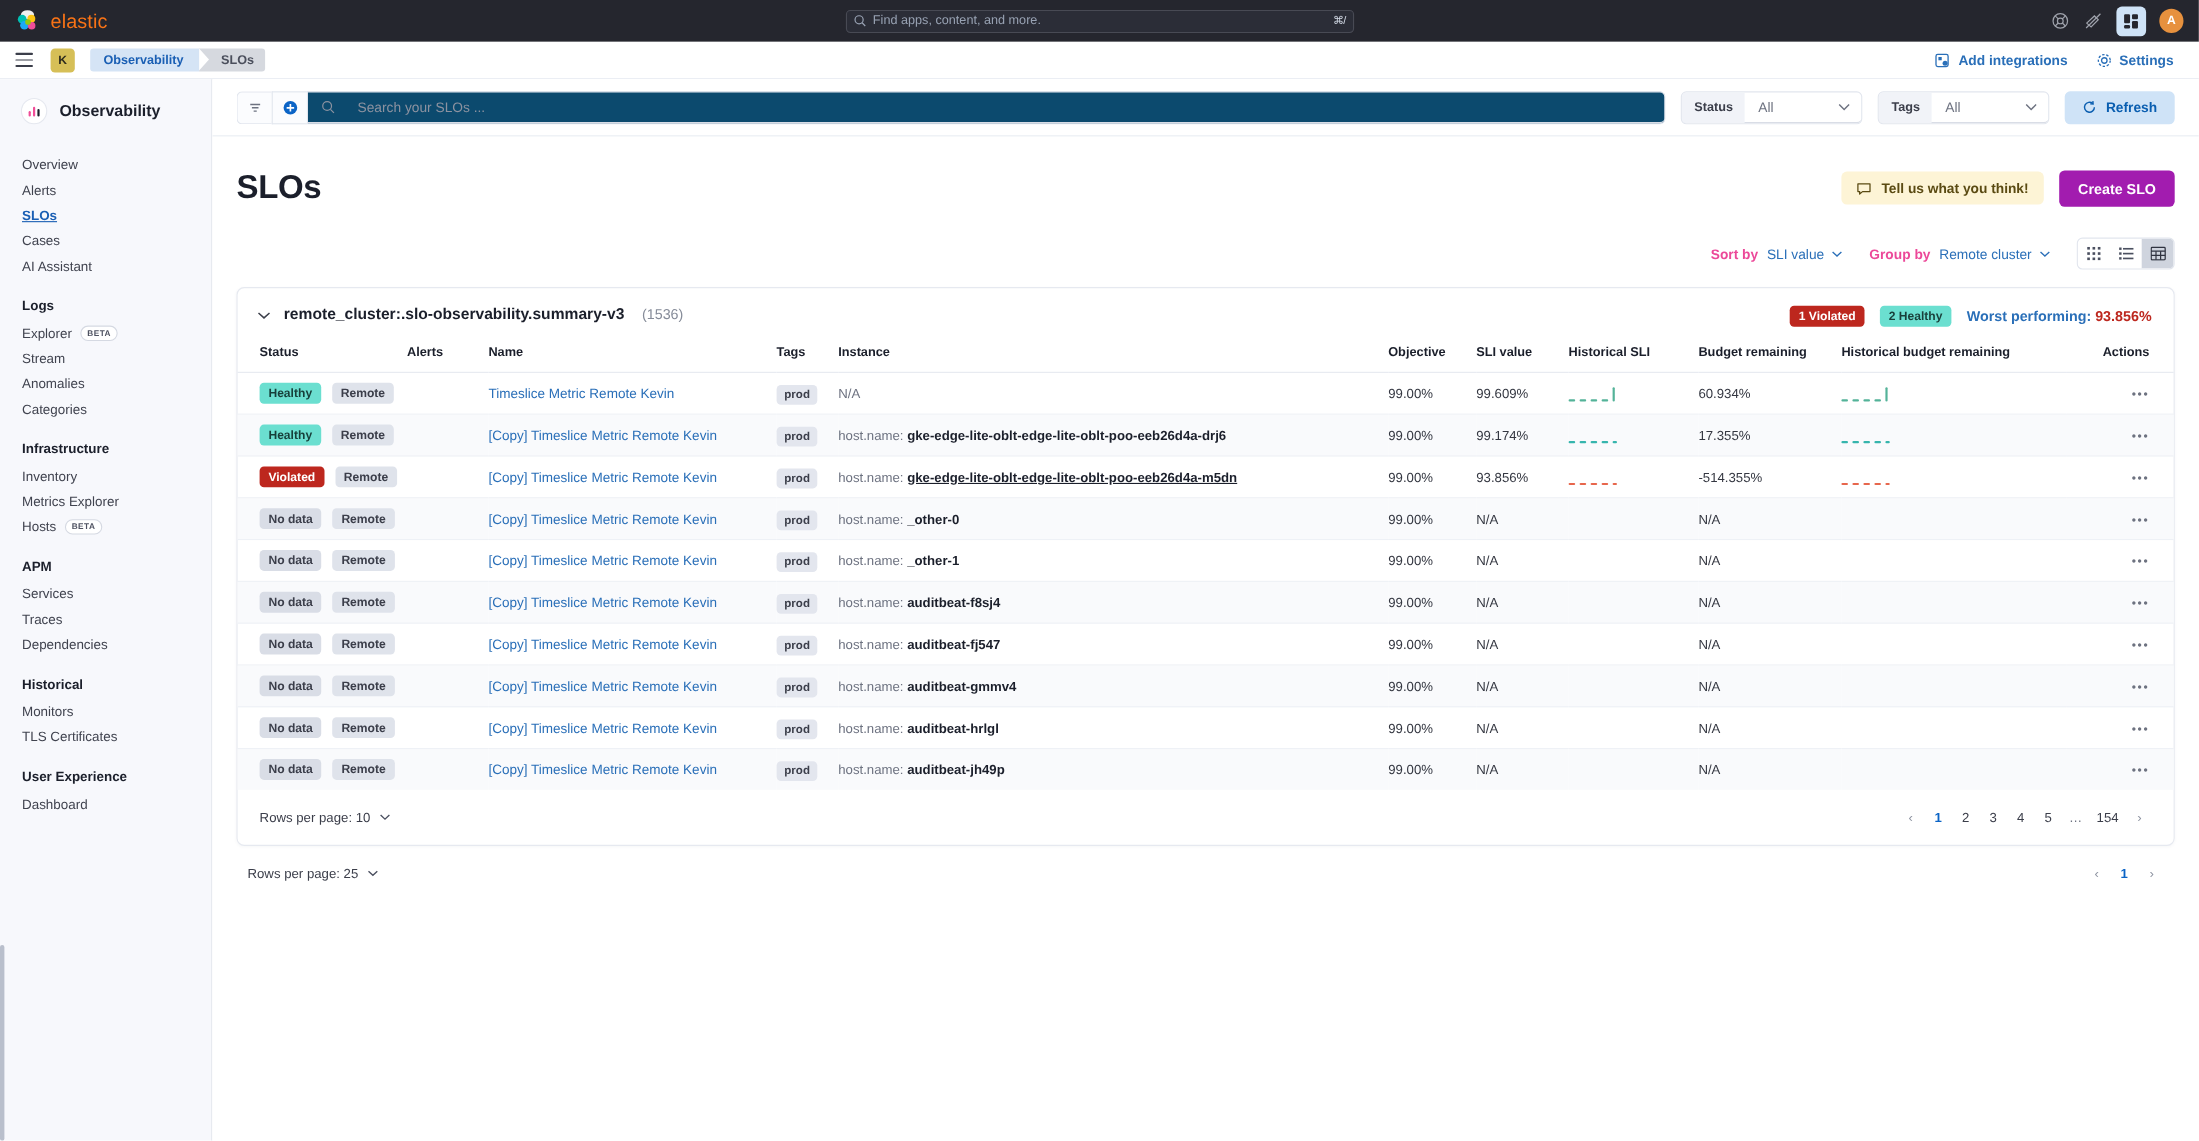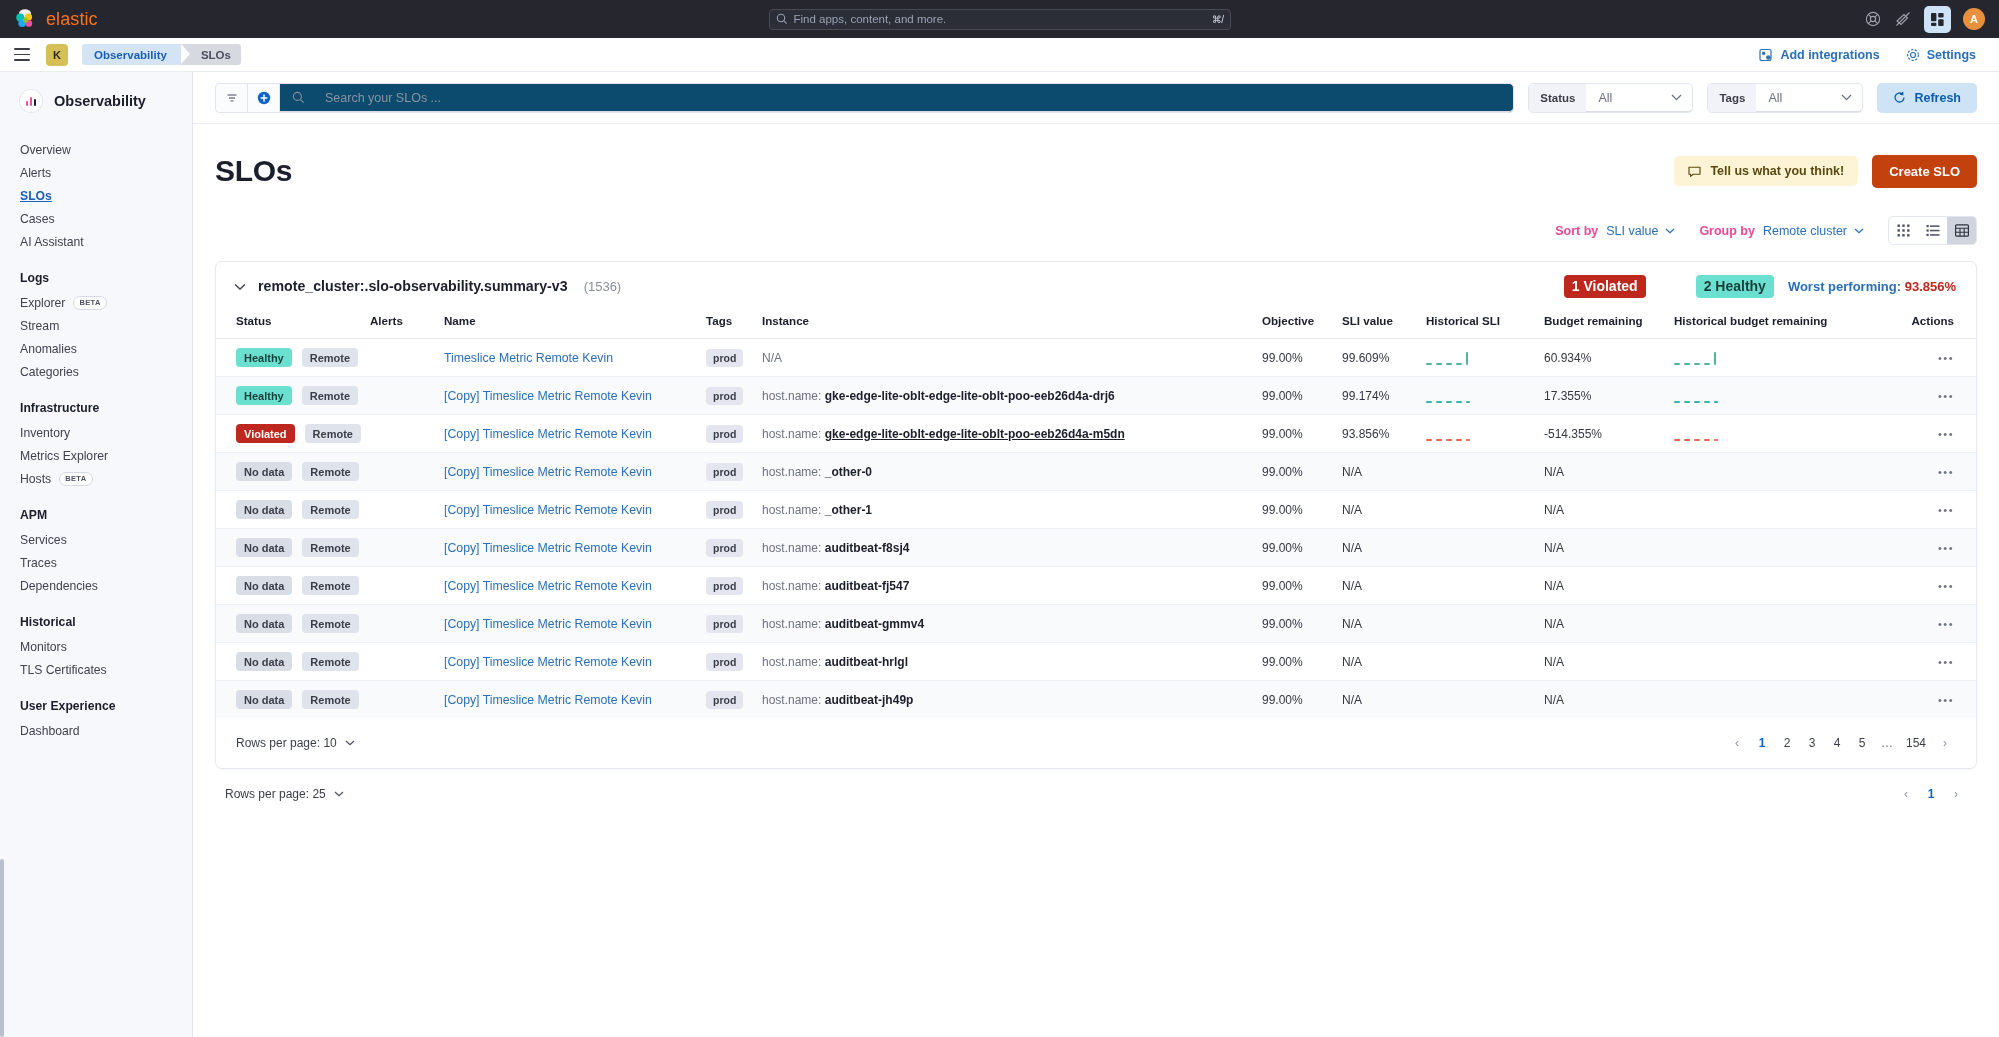--- a/index.html
+++ b/index.html
@@ -171,21 +171,21 @@
     padding: 30px 22px 0 22px;
   }
   .page-title { font-size: 30px; font-weight: bold; color: #1b1f2b; letter-spacing:-.3px; }
   .title-actions { display: flex; align-items: center; gap: 14px; }
   .feedback-btn {
     background: #fdf4d6; color: #5a4a12; border-radius: 5px;
     font-size: 12.5px; font-weight: bold; padding: 8px 14px;
     display: flex; align-items: center; gap: 9px; cursor: pointer;
   }
   .create-btn {
-    background: #c2410c; color: #fff; border-radius: 5px;
+    background: #a21caf; color: #fff; border-radius: 5px;
     font-size: 13px; font-weight: bold; padding: 9px 17px; cursor: pointer;
   }
 
   .sortrow {
     display: flex; align-items: center; justify-content: flex-end;
     gap: 24px; padding: 28px 22px 0 22px;
   }
   .sort-group { display:flex; align-items:center; gap:8px; font-size: 12.5px; }
   .sort-label { font-weight: bold; color: #ec4899; }
   .sort-value { color: #2a6fb8; font-weight: normal; display:flex; align-items:center; gap:7px; cursor:pointer; }
@@ -194,28 +194,28 @@
   .vt-btn.active { background: #cfd4de; }
 
   
   .panel {
     margin: 16px 22px 0 22px;
     border: 1px solid #e6e9f0; border-radius: 7px;
     background: #fff; padding: 0 0 8px 0;
     box-shadow: 0 1px 3px rgba(30,40,70,.04);
   }
   .grouphead {
-    display: flex; align-items: center; padding: 16px 18px 14px 18px;
+    display: flex; align-items: flex-start; padding: 16px 18px 14px 18px;
     position: relative;
   }
   .chev { margin-right: 12px; cursor:pointer; }
   .group-title { font-size: 14.2px; font-weight: bold; color: #1b1f2b; }
   .group-count { font-size: 13px; color: #868c99; margin-left: 16px; }
   .grouphead-right { position: absolute; right: 20px; display: flex; align-items: center; gap: 14px; }
-  .badge { font-size: 14px; font-weight: bold; border-radius: 4px; padding: 3.5px 8px; margin-left: 36px; }
+  .badge { font-size: 11px; font-weight: bold; border-radius: 4px; padding: 3.5px 8px; }
   .badge-violated { background: #bd271e; color: #fff; }
   .badge-healthy { background: #6bdfd0; color: #193f3a; }
   .worst { font-size: 13px; font-weight: bold; color: #2a6fb8; }
   .worst b { color: #bd271e; }
 
   table { width: 100%; border-collapse: collapse; table-layout: fixed; }
   thead th {
     font-size: 11.6px; font-weight: bold; color: #1b1f2b;
     text-align: left; padding: 6px 0 11px 0; border-bottom: 1px solid #e6e9f0;
   }

